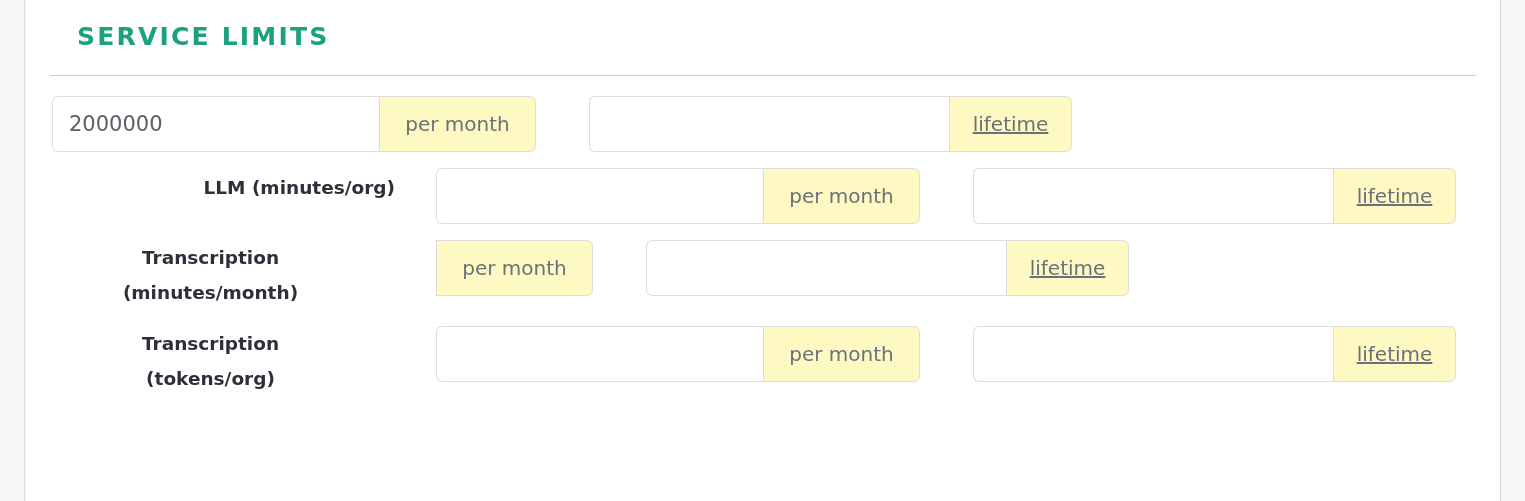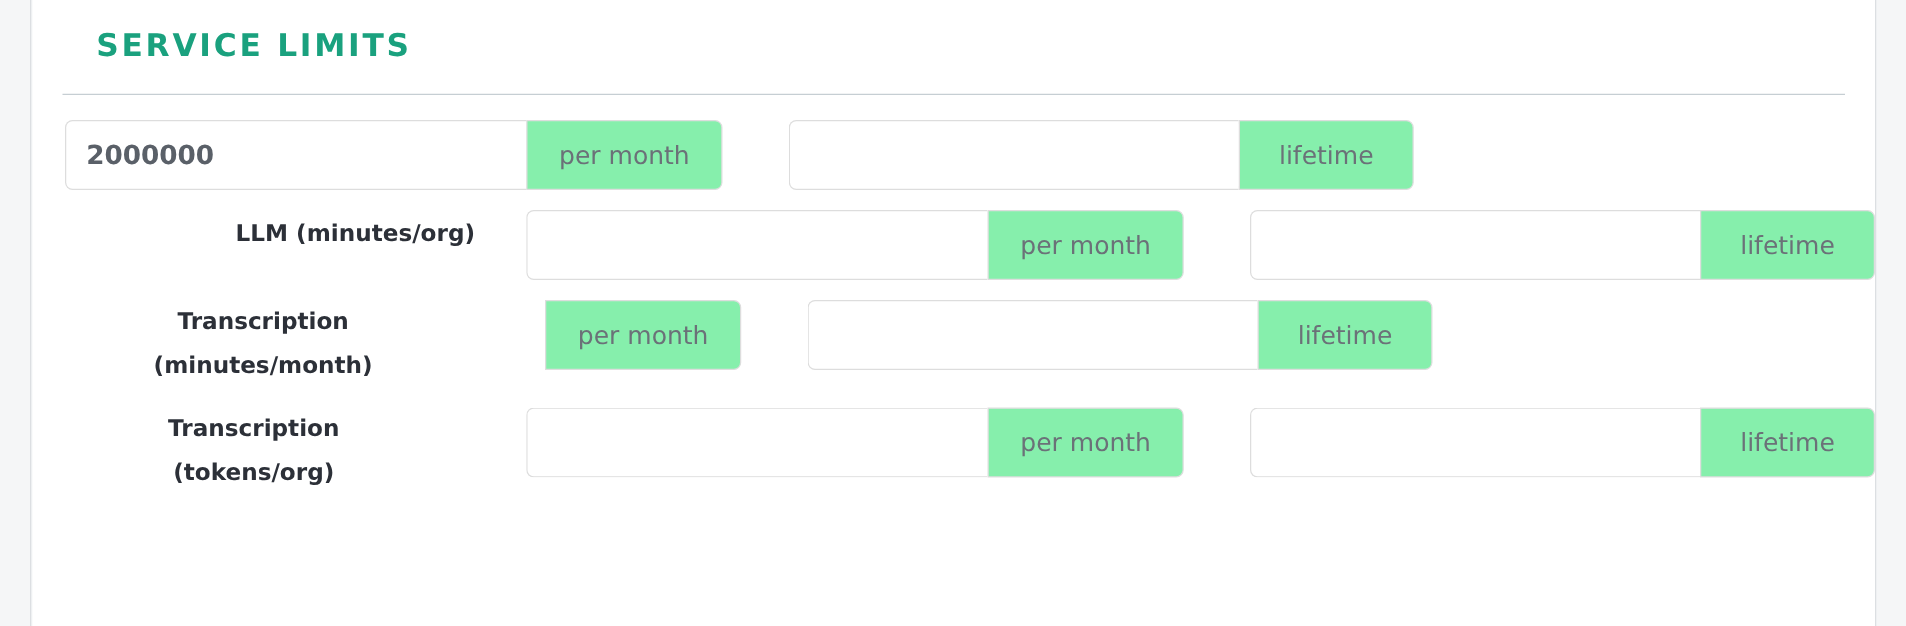--- a/index.html
+++ b/index.html
@@ -124,34 +124,34 @@
     outline: none;
     line-height: 54px;
   }
   .form-control::placeholder { color: #b4b8bd; }
 
   .input-group-addon {
     height: 56px;
     min-width: 0;
     border: 1px solid #dddddd;
     border-radius: 0 6px 6px 0;
-    background: #86efac;
+    background: #fef9c3;
     color: #6b7178;
     font-size: 20px;
     display: flex;
     align-items: center;
     justify-content: center;
     padding: 0 18px;
     white-space: nowrap;
   }
 
-  .grp-primary .form-control { width: 369px; font-weight: bold; }
+  .grp-primary .form-control { width: 327px; }
   .grp-primary .input-group-addon { width: 157px; }
   .grp-secondary .form-control { width: 360px; }
-  .grp-secondary .input-group-addon { width: 140px; }
+  .grp-secondary .input-group-addon { width: 123px; text-decoration: underline; }
 
   .row-tall .row-label { line-height: 35px; padding-top: 0; text-align: center; }
 </style>
 </head>
 <body>
 
 <div class="page-frame">
 
   <div class="gutter-left"></div>
   <div class="gutter-right"></div>

